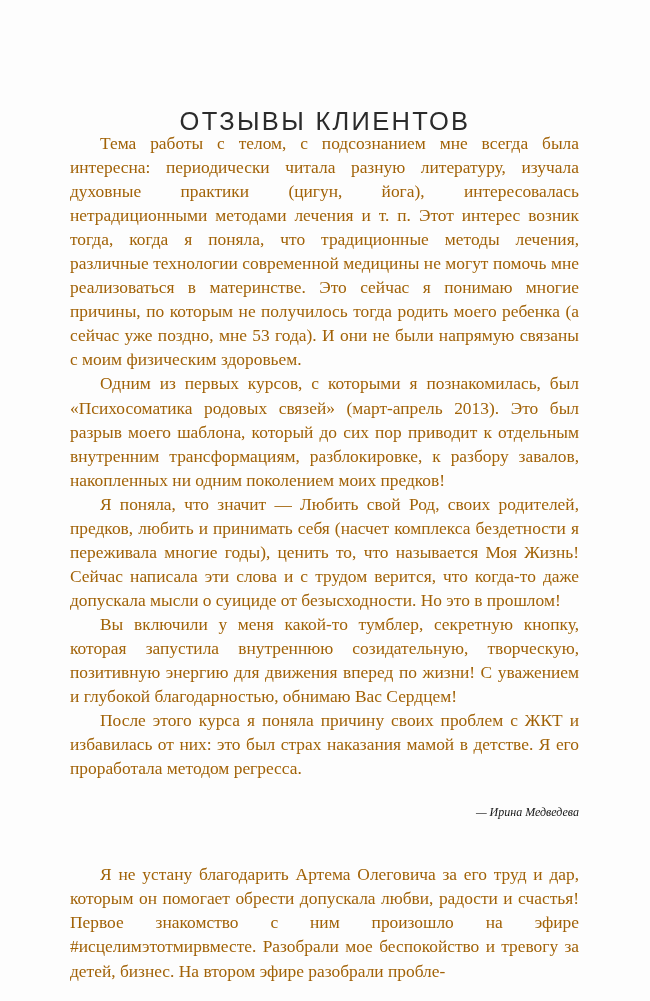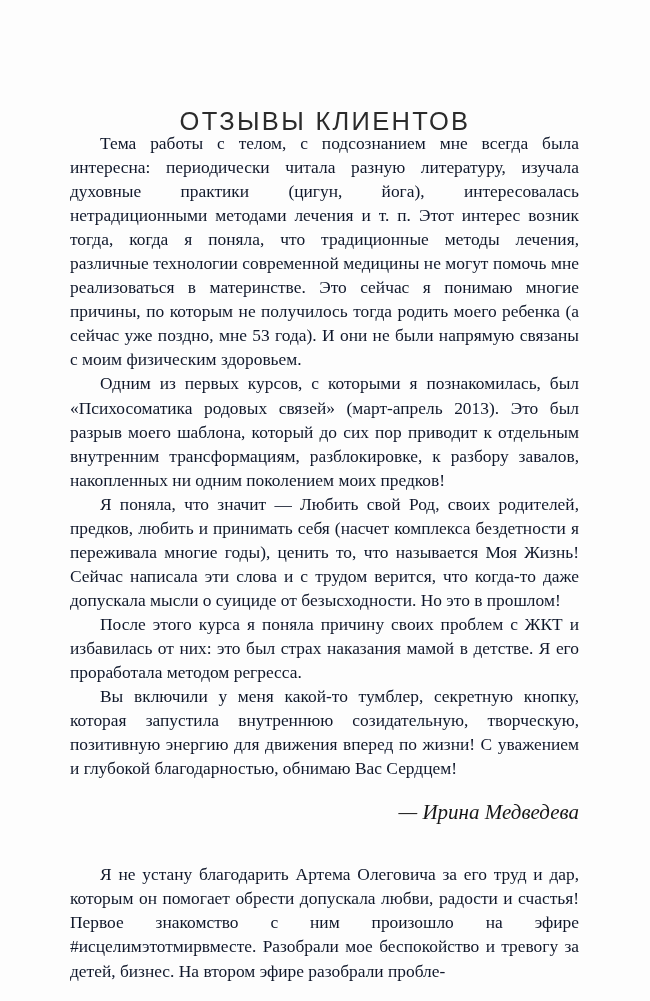--- a/index.html
+++ b/index.html
@@ -51,34 +51,34 @@
   }
 
   .body-par {
     margin: 0;
     text-align: justify;
     text-justify: inter-word;
     font-size: 17.4px;
     line-height: 24.05px;
     text-indent: 30px;
     hyphens: manual;
-    color: #0f172a;
+    color: #a16207;
     font-weight: 400;
   }
 
   .body-par + .body-par {
     margin-top: 0;
   }
 
   .signature {
     margin: 0;
     padding-top: 20px;
     text-align: right;
     font-style: italic;
-    font-size: 21px;
+    font-size: 12px;
     line-height: 24.05px;
     color: #161616;
     text-indent: 0;
   }
 
   .testimonial-gap {
     height: 38px;
   }
 </style>
 </head>
@@ -87,22 +87,22 @@
 <div class="page">
 
   <h1 class="chapter-title">ОТЗЫВЫ КЛИЕНТОВ</h1>
 
   <div class="text-column">
 
     <div>
       <p class="body-par">Тема работы с телом, с подсознанием мне всегда была интересна: периодически читала разную литературу, изучала духовные практики (цигун, йога), интересовалась нетрадиционными методами лечения и т. п. Этот интерес возник тогда, когда я поняла, что традиционные методы лечения, различные технологии современной медицины не могут помочь мне реализоваться в материнстве. Это сейчас я понимаю многие причины, по которым не получилось тогда родить моего ребенка (а сейчас уже поздно, мне 53 года). И они не были напрямую связаны с моим физическим здоровьем.</p>
       <p class="body-par">Одним из первых курсов, с которыми я познакомилась, был «Психосоматика родовых связей» (март-апрель 2013). Это был разрыв моего шаблона, который до сих пор приводит к отдельным внутренним трансформациям, разблокировке, к разбору завалов, накопленных ни одним поколением моих предков!</p>
       <p class="body-par">Я поняла, что значит — Любить свой Род, своих родителей, предков, любить и принимать себя (насчет комплекса бездетности я переживала многие годы), ценить то, что называется Моя Жизнь! Сейчас написала эти слова и с трудом верится, что когда-то даже допускала мысли о суициде от безысходности. Но это в прошлом!</p>
+      <p class="body-par">Вы включили у меня какой-то тумблер, секретную кнопку, которая запустила внутреннюю созидательную, творческую, позитивную энергию для движения вперед по жизни! С уважением и глубокой благодарностью, обнимаю Вас Сердцем!</p>
       <p class="body-par">После этого курса я поняла причину своих проблем с ЖКТ и избавилась от них: это был страх наказания мамой в детстве. Я его проработала методом регресса.</p>
-      <p class="body-par">Вы включили у меня какой-то тумблер, секретную кнопку, которая запустила внутреннюю созидательную, творческую, позитивную энергию для движения вперед по жизни! С уважением и глубокой благодарностью, обнимаю Вас Сердцем!</p>
       <p class="signature">— Ирина Медведева</p>
     </div>
 
     <div class="testimonial-gap"></div>
 
     <div>
       <p class="body-par">Я не устану благодарить Артема Олеговича за его труд и дар, которым он помогает обрести допускала любви, радости и счастья! Первое знакомство с ним произошло на эфире #исцелимэтотмирвместе. Разобрали мое беспокойство и тревогу за детей, бизнес. На втором эфире разобрали пробле-</p>
     </div>
 
   </div>

